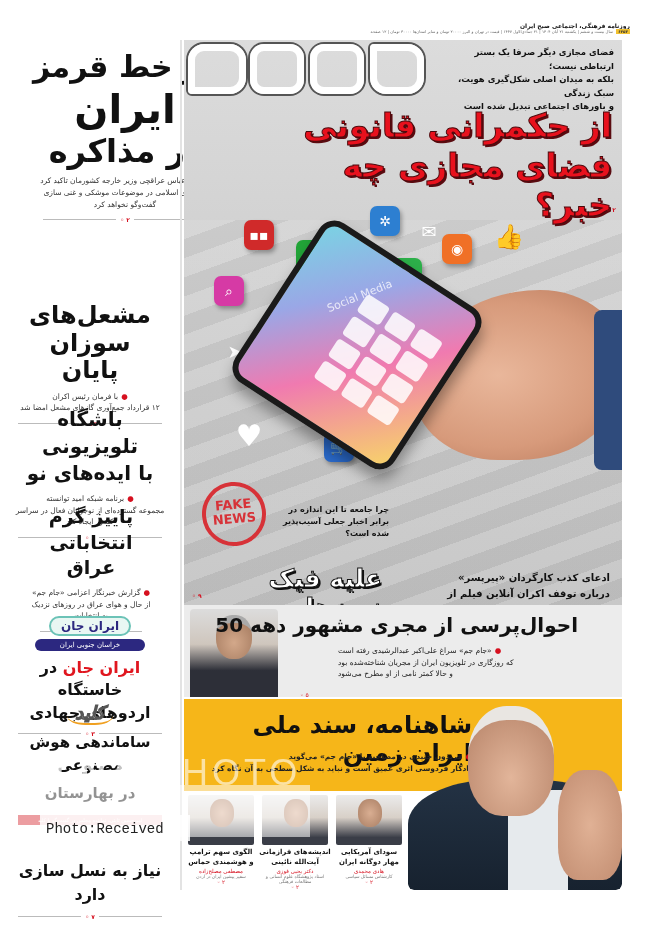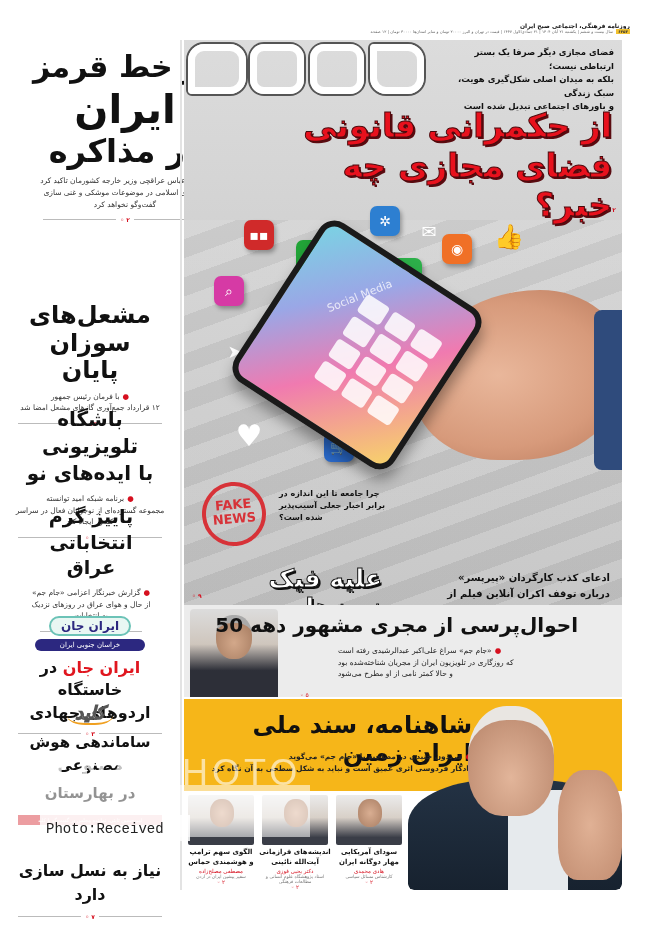--- a/index.html
+++ b/index.html
@@ -59,21 +59,21 @@
 
   .phone { position: absolute; left: 78px; top: 210px; width: 190px; height: 190px; transform: rotate(33deg); border-radius: 18px; border: 6px solid #1a1a1a; background: linear-gradient(135deg, #7ad3e3 0%, #9aa7e6 30%, #f07ab0 60%, #f7d36a 100%); box-shadow: 6px 8px 14px rgba(0,0,0,0.35); }
   .phone .sm { position: absolute; left: 30px; top: 40px; transform: rotate(-55deg); color: rgba(255,255,255,0.75); font-size: 11px; direction: ltr; }
   .phone .grid { position: absolute; left: 70px; top: 40px; width: 90px; height: 100px; display: grid; grid-template-columns: repeat(3, 1fr); gap: 5px; }
   .phone .grid i { display: block; background: rgba(255,255,255,0.85); border-radius: 4px; }
   .hand { position: absolute; left: 230px; top: 250px; width: 210px; height: 170px; background: radial-gradient(ellipse at 40% 50%, #e9b79b 0%, #d79a7b 60%, #b97a5c 100%); border-radius: 60% 40% 50% 40%; }
   .sleeve { position: absolute; left: 410px; top: 270px; width: 40px; height: 160px; background: #2f4b7c; border-radius: 8px; }
   .app { position: absolute; width: 30px; height: 30px; border-radius: 7px; color: #fff; font-size: 14px; display: flex; align-items: center; justify-content: center; box-shadow: 2px 3px 4px rgba(0,0,0,0.3); }
 
   .fake-stamp { position: absolute; left: 18px; top: 442px; width: 64px; height: 64px; border: 4px solid #d73238; border-radius: 50%; color: #d73238; font-weight: bold; font-size: 13px; line-height: 1.1; text-align: center; padding-top: 12px; direction: ltr; transform: rotate(-5deg); }
-  .fake-q { position: absolute; left: 95px; top: 448px; width: 110px; font-size: 8px; font-weight: bold; color: #111; line-height: 1.5; text-align: left; }
+  .fake-q { position: absolute; left: 95px; top: 464px; width: 110px; font-size: 8px; font-weight: bold; color: #111; line-height: 1.5; text-align: right; }
   .fake-head { position: absolute; left: 8px; top: 508px; width: 190px; font-size: 25px; font-weight: bold; color: #fff; -webkit-text-stroke: 1px #111; text-shadow: 2px 2px 0 #111; text-align: right; margin-top: 16px; }
   .pg-fake { position: absolute; left: 8px; top: 552px; font-size: 6px; color: #d6101f; font-weight: bold; }
   .pirpasr { position: absolute; right: 12px; top: 530px; width: 190px; text-align: right; font-size: 10px; font-weight: bold; color: #111; line-height: 1.6; }
 
   
   .strip1 { position: absolute; left: 184px; top: 605px; width: 438px; height: 92px; background: #ececec; }
   .portrait1 { position: absolute; left: 6px; top: 4px; width: 88px; height: 88px; background: linear-gradient(180deg, #dcdcdc 0%, #cfc6bd 40%, #2d2f38 70%); border-radius: 4px 4px 0 0; }
   .portrait1 .face { position: absolute; left: 26px; top: 6px; width: 36px; height: 44px; background: radial-gradient(ellipse at 50% 55%, #d3a88a 0%, #a47a5f 100%); border-radius: 45%; border-top: 8px solid #aaa; }
   .strip1 h2 { position: absolute; right: 44px; top: 8px; font-size: 20px; font-weight: bold; color: #111; }
   .strip1 .lead { position: absolute; right: 44px; top: 40px; width: 240px; font-size: 7.5px; color: #222; line-height: 1.55; text-align: left; }
@@ -127,21 +127,21 @@
       <h1 class="big1">دو خط قرمز</h1>
       <h1 class="big2">ایران</h1>
       <h1 class="big3">در مذاکره</h1>
       <p class="lead"><span class="dot">●</span><span>سید عباس عراقچی وزیر خارجه کشورمان تاکید کرد جمهوری اسلامی در موضوعات موشکی و غنی سازی گفت‌وگو نخواهد کرد</span></p>
       <div class="pageref">۲ ◦</div>
     </div>
 
     <div class="story s2">
       <h1>مشعل‌های سوزان</h1>
       <h1>پایان</h1>
-      <p class="lead"><span class="dot">●</span><span>با فرمان رئیس جمهور</span><br><span>۱۲ قرارداد جمع‌آوری گازهای مشعل امضا شد</span></p>
+      <p class="lead"><span class="dot">●</span><span>با فرمان رئیس اکران</span><br><span>۱۲ قرارداد جمع‌آوری گازهای مشعل امضا شد</span></p>
       <div class="pageref">۱۳ ◦</div>
     </div>
 
     <div class="story s3">
       <h1>باشگاه تلویزیونی</h1>
       <h1>با ایده‌های نو</h1>
       <p class="lead"><span class="dot">●</span><span>برنامه شبکه امید توانسته</span><br><span>مجموعه گسترده‌ای از نوجوانان فعال در سراسر کشور ایجاد کند</span></p>
       <div class="pageref">۶ ◦</div>
     </div>
 

